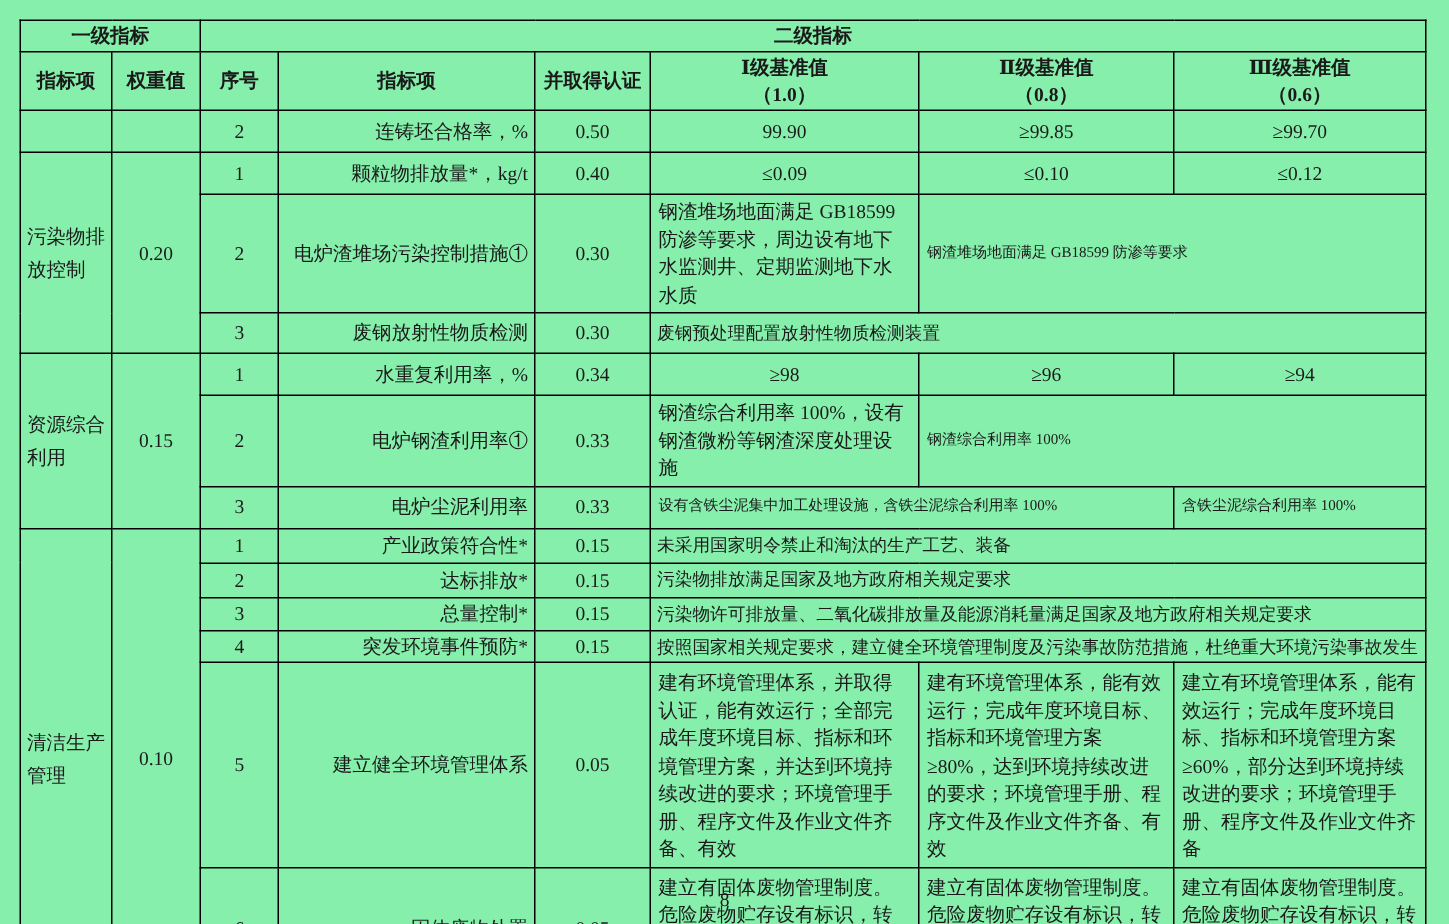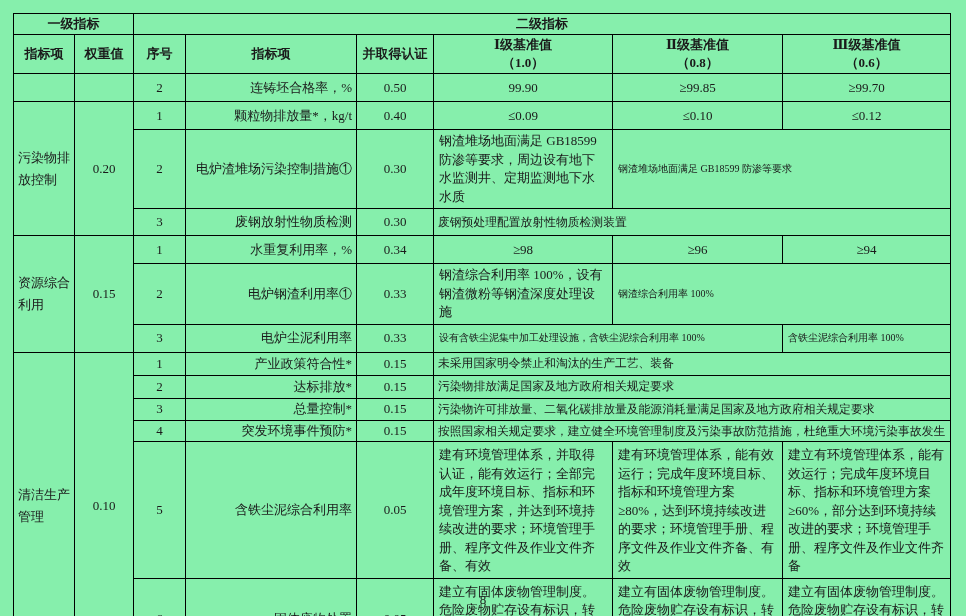--- a/index.html
+++ b/index.html
@@ -172,21 +172,21 @@
       <td class="l span3" colspan="3">污染物许可排放量、二氧化碳排放量及能源消耗量满足国家及地方政府相关规定要求</td>
     </tr>
     <tr style="height:21px">
       <td class="c">4</td>
       <td class="item">突发环境事件预防*</td>
       <td class="c">0.15</td>
       <td class="l span3" colspan="3">按照国家相关规定要求，建立健全环境管理制度及污染事故防范措施，杜绝重大环境污染事故发生</td>
     </tr>
     <tr style="height:124px">
       <td class="c">5</td>
-      <td class="item">含铁尘泥综合利用率</td>
+      <td class="item">建立健全环境管理体系</td>
       <td class="c">0.05</td>
       <td class="l top">建有环境管理体系，并取得认证，能有效运行；全部完成年度环境目标、指标和环境管理方案，并达到环境持续改进的要求；环境管理手册、程序文件及作业文件齐备、有效</td>
       <td class="l top">建有环境管理体系，能有效运行；完成年度环境目标、指标和环境管理方案≥80%，达到环境持续改进的要求；环境管理手册、程序文件及作业文件齐备、有效</td>
       <td class="l top">建立有环境管理体系，能有效运行；完成年度环境目标、指标和环境管理方案≥60%，部分达到环境持续改进的要求；环境管理手册、程序文件及作业文件齐备</td>
     </tr>
     <tr style="height:74px">
       <td class="c">6</td>
       <td class="item">固体废物处置</td>
       <td class="c">0.05</td>
       <td class="l top">建立有固体废物管理制度。危险废物贮存设有标识，转移联单完备，制定有防范措施和应急预案，</td>

